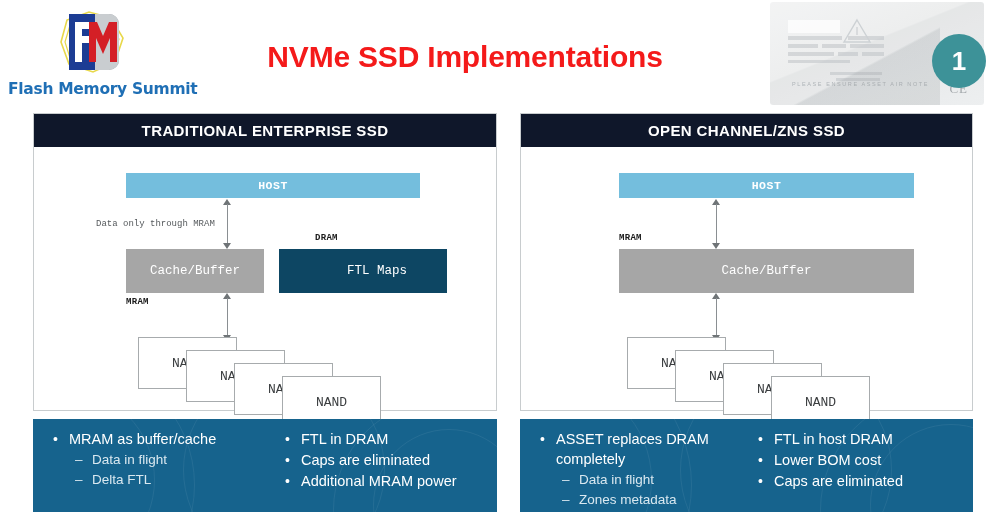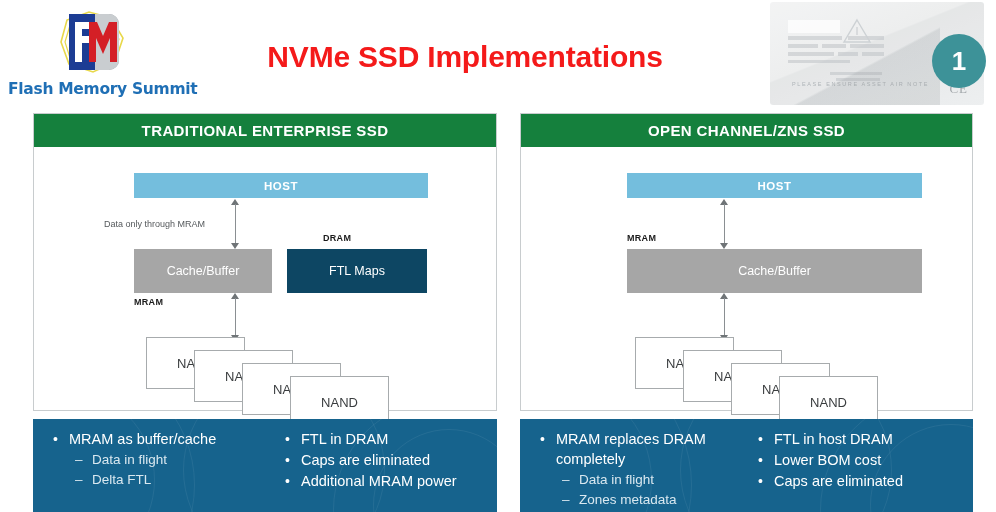--- a/index.html
+++ b/index.html
@@ -135,36 +135,37 @@
     box-sizing: border-box;
   }
   #panel-left  { left: 33px; }
   #panel-right { left: 520px; width: 453px; }
 
   .panel-header {
     position: absolute;
     left: 0; top: 0;
     width: 100%;
     height: 33px;
-    background: #15803d;
+    background: #0f172a;
     color: #ffffff;
     font-size: 15px;
     font-weight: bold;
     letter-spacing: 0.4px;
     display: flex;
     align-items: center;
     justify-content: center;
     box-sizing: border-box;
   }
 
   .diagram {
     position: absolute;
-    left: 16px; top: 33px;
+    left: 8px; top: 33px;
     width: 100%;
     height: 265px;
+    font-family: Liberation Mono, monospace;
   }
 
   .host-box {
     position: absolute;
     background: #74BEDD;
     color: #ffffff;
     font-size: 11.5px;
     font-weight: bold;
     letter-spacing: 0.5px;
     display: flex;
@@ -362,21 +363,21 @@
     <div class="arrow2" style="left:180px; top:52px; height:50px;">
       <div class="head-up"></div>
         <div class="shaft"></div>
         <div class="head-dn"></div>
     </div>
 
     <div class="cache-box" style="left:84px; top:102px; width:138px; height:44px;">Cache/Buffer</div>
     <div class="tag" style="left:84px; top:150px;">MRAM</div>
 
     <div class="tag" style="left:237px; top:86px;margin-left:36px;">DRAM</div>
-    <div class="ftl-box" style="left:237px; top:102px; width:140px; height:44px;">FTL Maps</div>
+    <div class="ftl-box" style="left:237px; top:102px; width:140px; height:44px;padding-left:28px;">FTL Maps</div>
 
     <div class="arrow2" style="left:180px; top:146px; height:48px;">
       <div class="head-up"></div>
         <div class="shaft"></div>
         <div class="head-dn"></div>
     </div>
 
     <div class="nand-stack" style="left:96px; top:190px; width:270px; height:80px;">
       <div class="nand-box" style="left:0px;  top:0px;">NAND</div>
       <div class="nand-box" style="left:48px; top:13px;">NAND</div>
@@ -441,21 +442,21 @@
 </div>
 
 <div class="bullets" id="bullets-right">
   <div class="ripple" style="left:-70px;  top:-40px; width:200px; height:200px;"></div>
   <div class="ripple" style="left:-100px; top:-70px; width:270px; height:270px;"></div>
   <div class="ripple" style="left:160px;  top:-55px; width:210px; height:210px;"></div>
   <div class="ripple" style="left:300px;  top:-25px; width:230px; height:230px;"></div>
   <div class="ripple" style="left:350px;  top:5px;   width:160px; height:160px;"></div>
   <div class="bul-cols">
     <div class="bul-col">
-      <div class="b1">MRAM replaces DRAM completely</div>
+      <div class="b1">ASSET replaces DRAM completely</div>
       <div class="b2">Data in flight</div>
       <div class="b2">Zones metadata</div>
     </div>
     <div class="bul-col">
       <div class="b1">FTL in host DRAM</div>
       <div class="b1">Lower BOM cost</div>
       <div class="b1">Caps are eliminated</div>
     </div>
   </div>
 </div>

